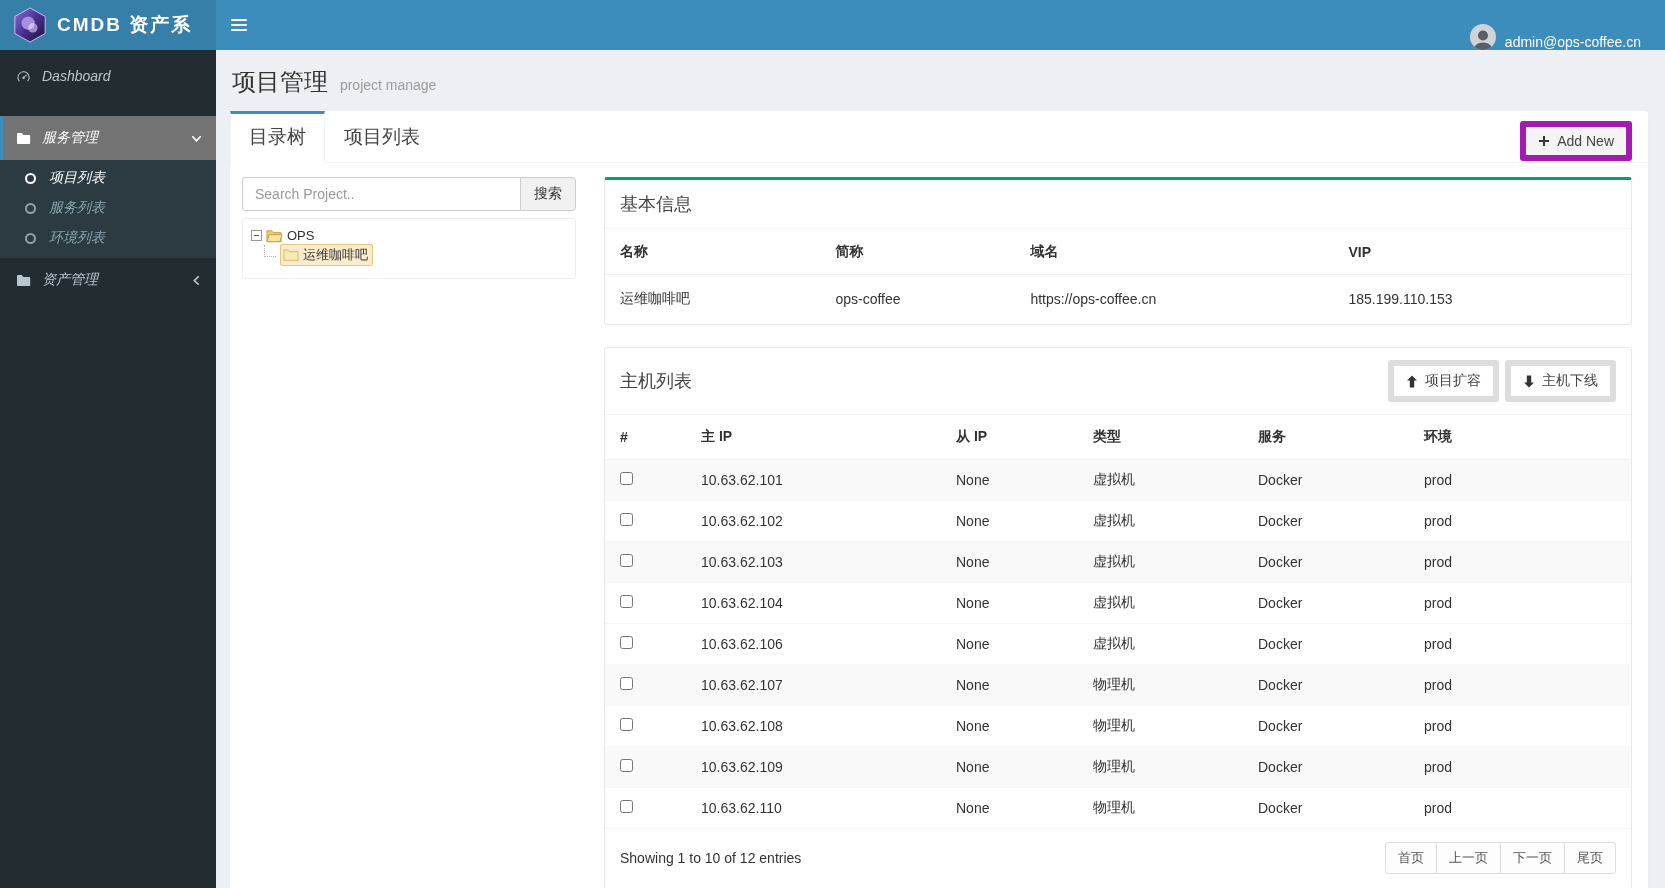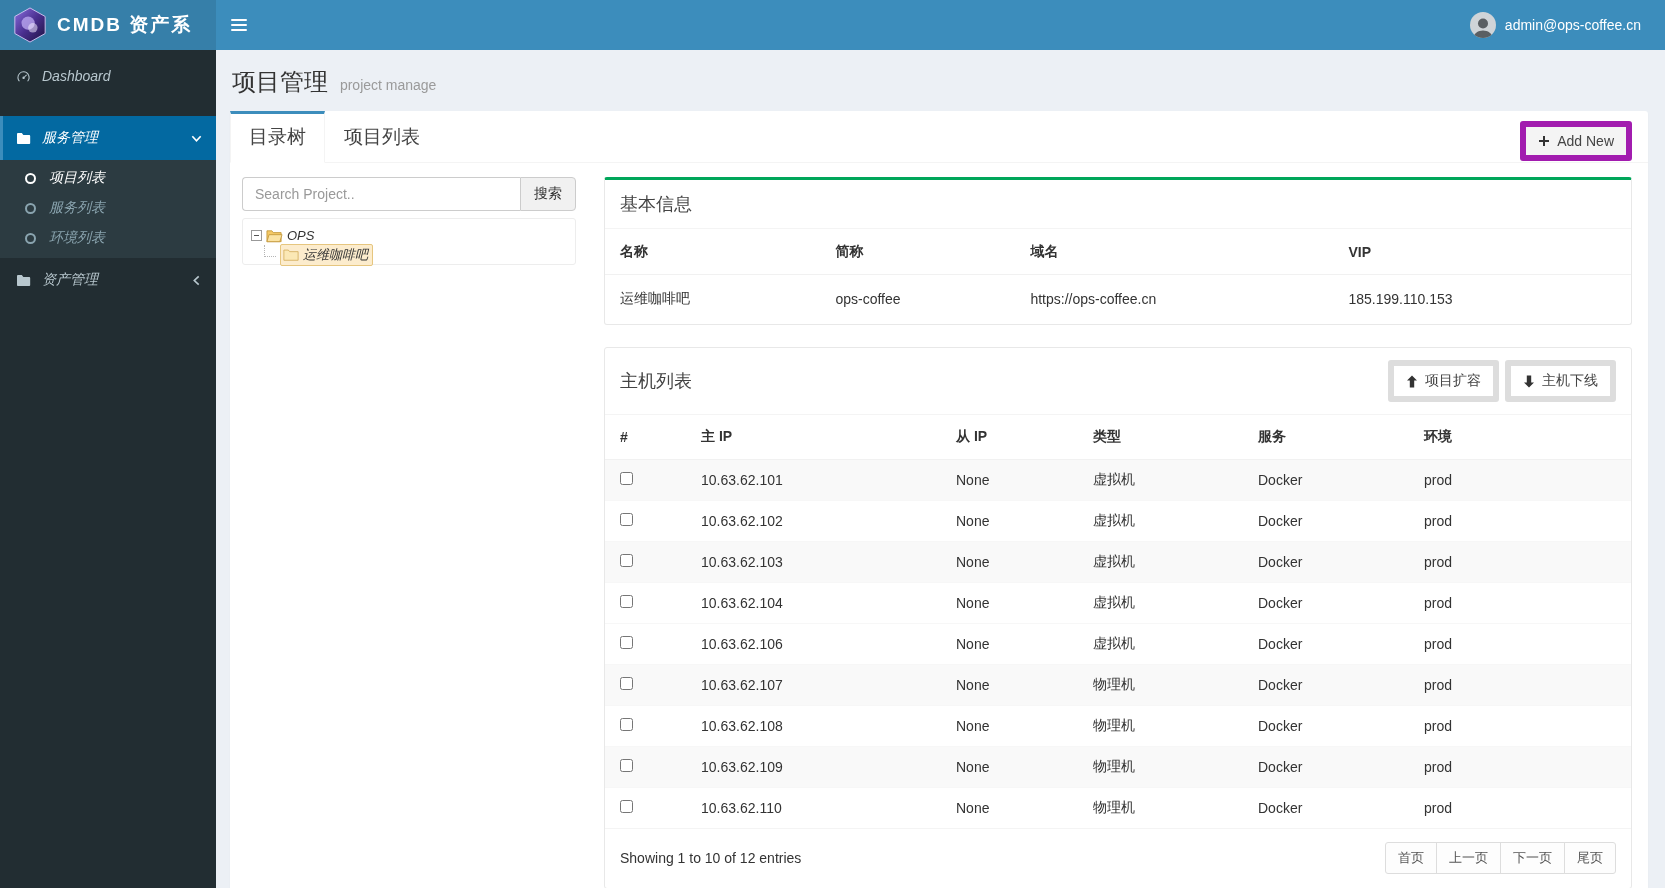--- a/index.html
+++ b/index.html
@@ -13,34 +13,34 @@
   .navbar { display:flex; height:50px; }
   .brand {
     width:216px; flex-shrink:0; background:#367fa9; color:#fff;
     display:flex; align-items:center; gap:9px; padding-left:12px;
     font-size:19px; font-weight:bold; letter-spacing:2px; white-space:nowrap;
   }
   .nav-rest { flex:1; background:#3c8dbc; display:flex; align-items:center; }
   .hamburger { width:46px; height:50px; display:flex; flex-direction:column;
     justify-content:center; align-items:center; gap:3px; cursor:pointer; }
   .hamburger span { width:16px; height:2px; background:#fff; border-radius:1px; }
-  .nav-user { margin-left:auto; display:flex; align-items:center; gap:9px;
+  .nav-user { margin-left:auto; display:flex; align-items:flex-end; gap:9px;
     color:#fff; padding:0 24px 0 12px; height:50px; cursor:pointer; }
   .avatar { width:26px; height:26px; border-radius:50%; background:#cfd4d8;
     overflow:hidden; position:relative; flex-shrink:0; }
   .avatar svg { position:absolute; left:0; top:2px; }
 
   
   .layout { display:flex; height:838px; }
   .sidebar { width:216px; flex-shrink:0; background:#222d32; padding-top:4px;font-style:italic; }
   .menu-item { height:44px; display:flex; align-items:center; gap:10px;
     padding:0 14px 0 12px; color:#b8c7ce; font-size:14px;
     border-left:3px solid transparent; cursor:pointer; }
   .menu-item .mi { width:17px; display:flex; justify-content:center; flex-shrink:0; }
-  .menu-item.active-parent { background:#0369a1; color:#fff; border-left-color:#3c8dbc; }
+  .menu-item.active-parent { background:#737373; color:#fff; border-left-color:#3c8dbc; }
   .menu-spacer { height:18px; }
   .chev { margin-left:auto; display:flex; }
   .submenu { background:#2c3b41; padding:3px 0 5px; }
   .submenu .menu-item { height:30px; border-left:none; padding-left:22px; color:#8aa4af; }
   .submenu .menu-item.active { color:#fff; }
   .circle-o { width:11px; height:11px; border:2px solid currentColor; border-radius:50%; }
 
   
   .content { flex:1; padding:8px 17px 0 14px; }
   .content-header { padding:8px 0 13px 2px; }
@@ -65,21 +65,21 @@
   
   .left-col { width:334px; flex-shrink:0; }
   .search-group { display:flex; }
   .search-input { flex:1; height:34px; border:1px solid #ccc; border-right:none;
     border-radius:4px 0 0 4px; padding:0 12px; font-size:14px; color:#555; outline:none;
     font-family:inherit; background:#fff; }
   .search-input::placeholder { color:#999; }
   .search-btn { height:34px; padding:0 13px; background:#f1f1f1; border:1px solid #ccc;
     border-radius:0 4px 4px 0; font-size:14px; color:#333; cursor:pointer; font-family:inherit; }
   .tree-box { margin-top:7px; border:1px solid #ededed; border-radius:3px;
-    padding:7px 8px 0;font-style:italic; }
+    padding:7px 8px 14px; }
   .tree-row { display:flex; align-items:center; gap:4px; font-size:13px; color:#333;
     height:19px; cursor:pointer; }
   .expander { width:11px; height:11px; border:1px solid #999; background:#fff;
     position:relative; flex-shrink:0; }
   .expander::after { content:""; position:absolute; left:2px; right:2px; top:4px;
     height:1px; background:#555; }
   .tree-child { margin-left:13px; }
   .connector { width:12px; height:12px; border-left:1px dotted #b5b5b5;
     border-bottom:1px dotted #b5b5b5; margin-top:-8px; flex-shrink:0; }
   .node-selected { display:flex; align-items:center; gap:4px; background:#fceccd;

